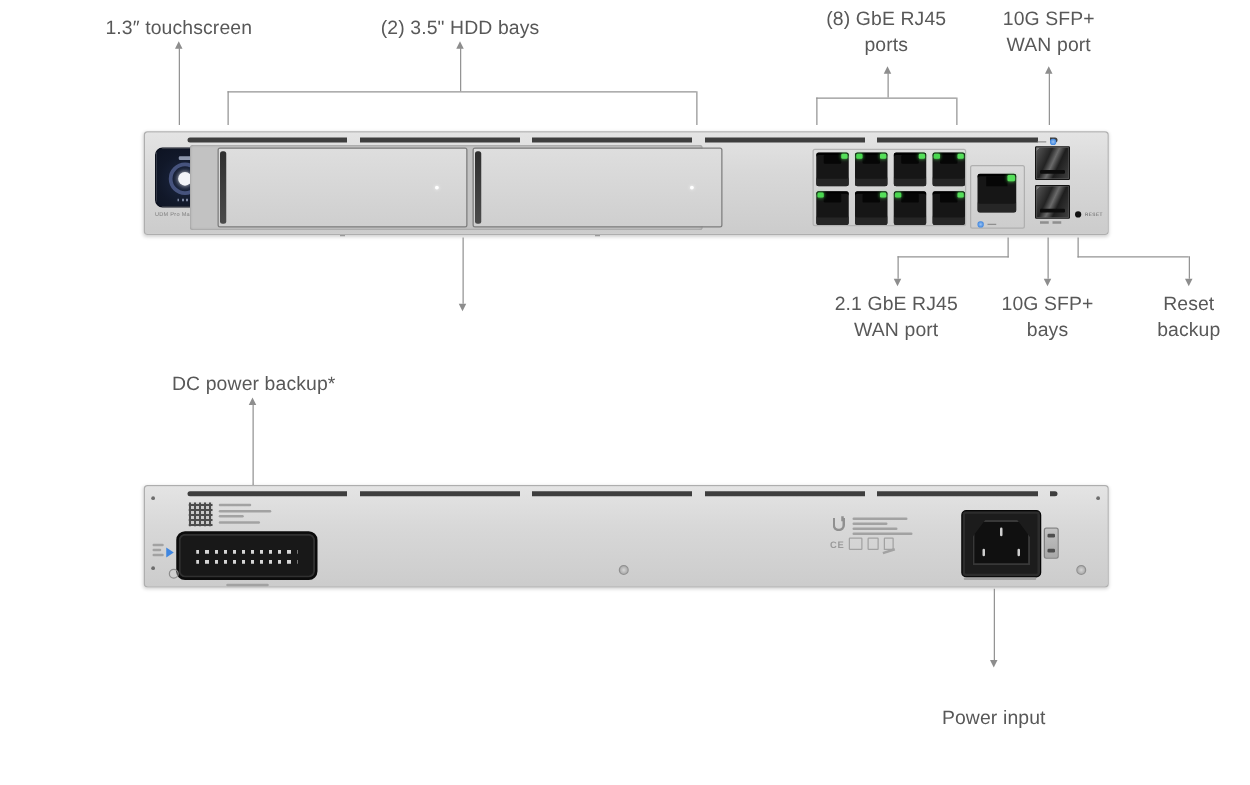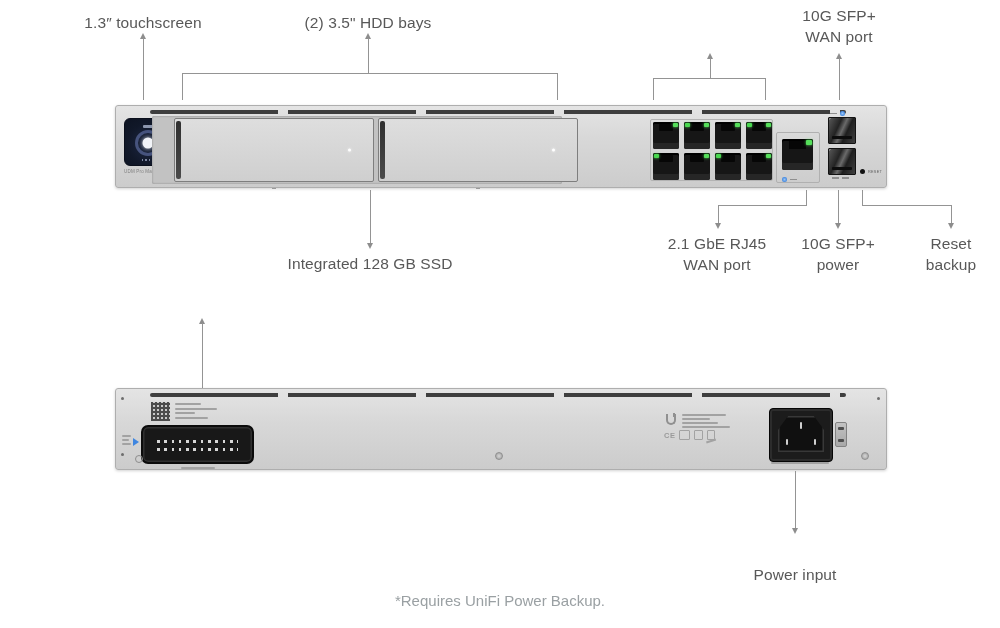--- a/index.html
+++ b/index.html
@@ -178,20 +178,24 @@
   .screw{position:absolute;width:6px;height:6px;border-radius:50%;
     background:radial-gradient(circle,#d6d6d6 0%,#a9a9a9 80%);border:1px solid #8f8f8f;}
 </style>
 </head>
 <body>
 
 <div class="canvas">
 
   <div class="callout" style="left:143px;top:12px;">1.3″ touchscreen</div>
   <div class="callout" style="left:368px;top:12px;">(2) 3.5" HDD bays</div>
+  <div class="callout" style="left:709px;top:5px;">
+    <div>(8) GbE RJ45</div>
+    <div>ports</div>
+  </div>
   <div class="callout" style="left:839px;top:5px;">
     <div>10G SFP+</div>
     <div>WAN port</div>
   </div>
 
   <div class="arr-up" style="left:143px;top:33px;"></div>
   <div class="vline" style="left:143px;top:38px;height:62px;"></div>
 
   <div class="arr-up" style="left:368px;top:33px;"></div>
   <div class="vline" style="left:368px;top:38px;height:35px;"></div>
@@ -295,34 +299,34 @@
   <div class="arr-down" style="left:718px;top:223px;"></div>
 
   <div class="vline" style="left:838px;top:190px;height:33px;"></div>
   <div class="arr-down" style="left:838px;top:223px;"></div>
 
   <div class="vline" style="left:862px;top:190px;height:16px;"></div>
   <div class="hline" style="left:862px;top:205px;width:89px;"></div>
   <div class="vline" style="left:951px;top:205px;height:18px;"></div>
   <div class="arr-down" style="left:951px;top:223px;"></div>
 
-  <div class="callout" style="left:370px;top:253px;">Integrated 128 GB SSD</div>
   <div class="callout" style="left:717px;top:233px;">
     <div>2.1 GbE RJ45</div>
     <div>WAN port</div>
   </div>
   <div class="callout" style="left:838px;top:233px;">
     <div>10G SFP+</div>
-    <div>power</div>
+    <div>bays</div>
   </div>
   <div class="callout" style="left:951px;top:233px;">
     <div>Reset</div>
     <div>backup</div>
   </div>
 
+  <div class="callout" style="left:203px;top:297px;">DC power backup*</div>
   <div class="arr-up" style="left:202px;top:318px;"></div>
   <div class="vline" style="left:202px;top:323px;height:65px;"></div>
 
   <div class="chassis rear">
     <div class="vents"></div>
 
     <div class="corner-mark" style="left:5px;top:8px;"></div>
     <div class="corner-mark" style="left:5px;top:64px;"></div>
     <div class="corner-mark" style="left:761px;top:8px;"></div>
 
@@ -371,15 +375,14 @@
     <div class="microline" style="position:absolute;left:655px;top:73px;width:58px;height:1.5px;"></div>
 
     <div class="screw" style="left:379px;top:63px;"></div>
     <div class="screw" style="left:745px;top:63px;"></div>
   </div>
 
   <div class="vline" style="left:795px;top:471px;height:57px;"></div>
   <div class="arr-down" style="left:795px;top:528px;"></div>
   <div class="callout" style="left:795px;top:564px;">Power input</div>
 
-  <div class="footnote" style="left:500px;top:592px;">*Requires UniFi Power Backup.</div>
 
 </div>
 
 </body></html>

